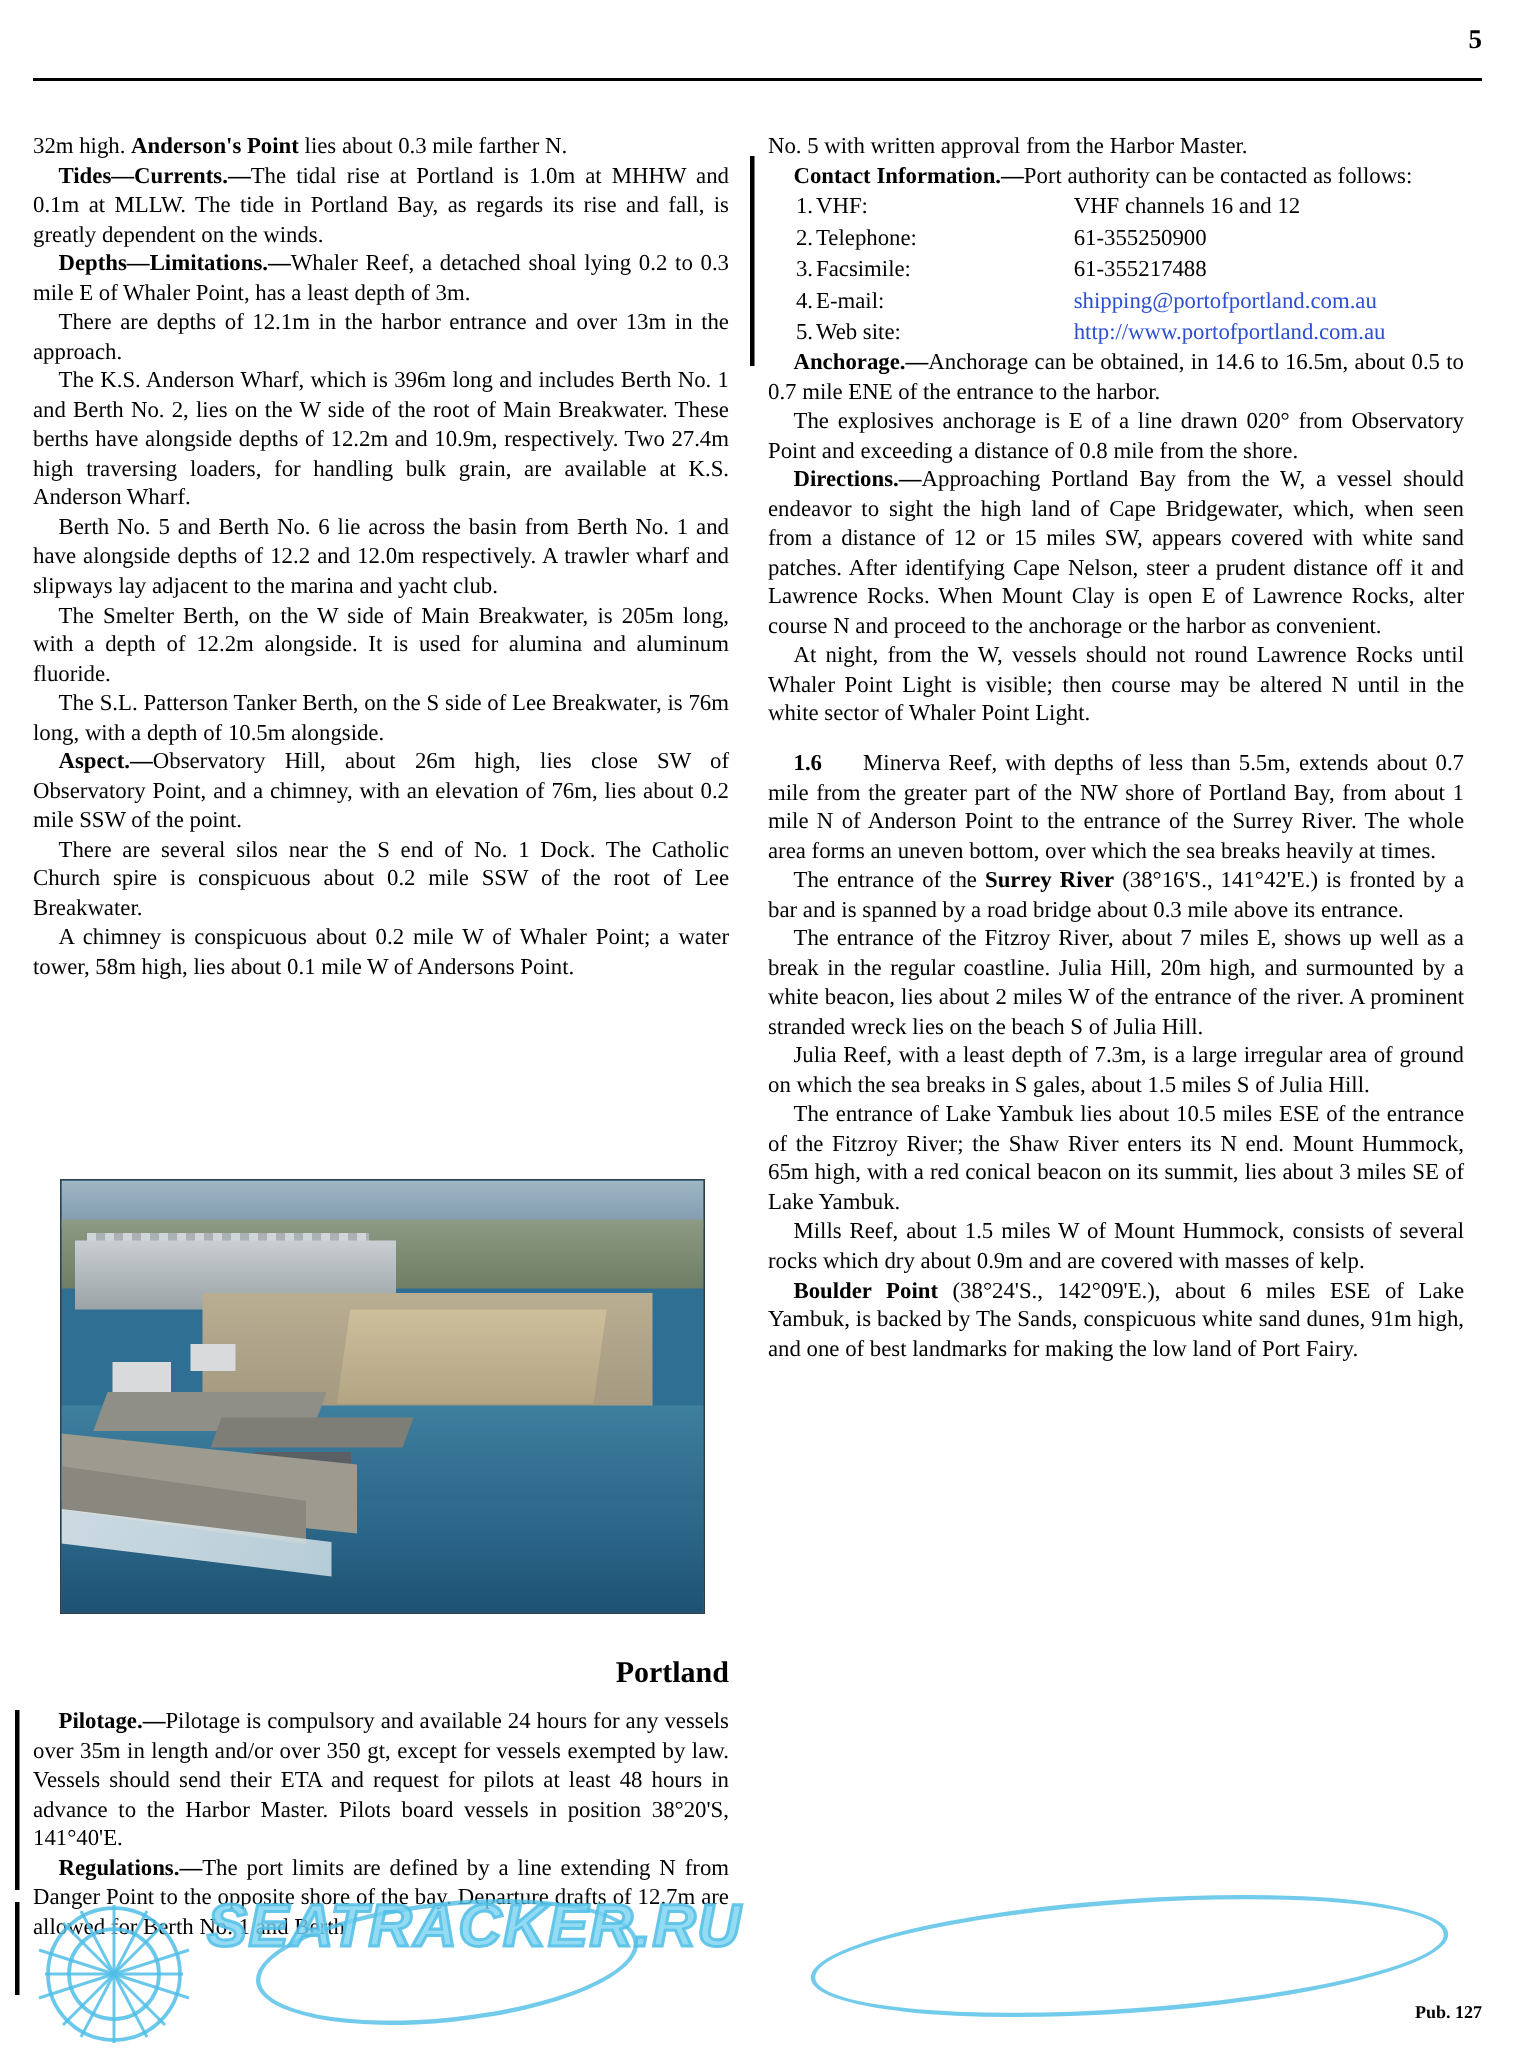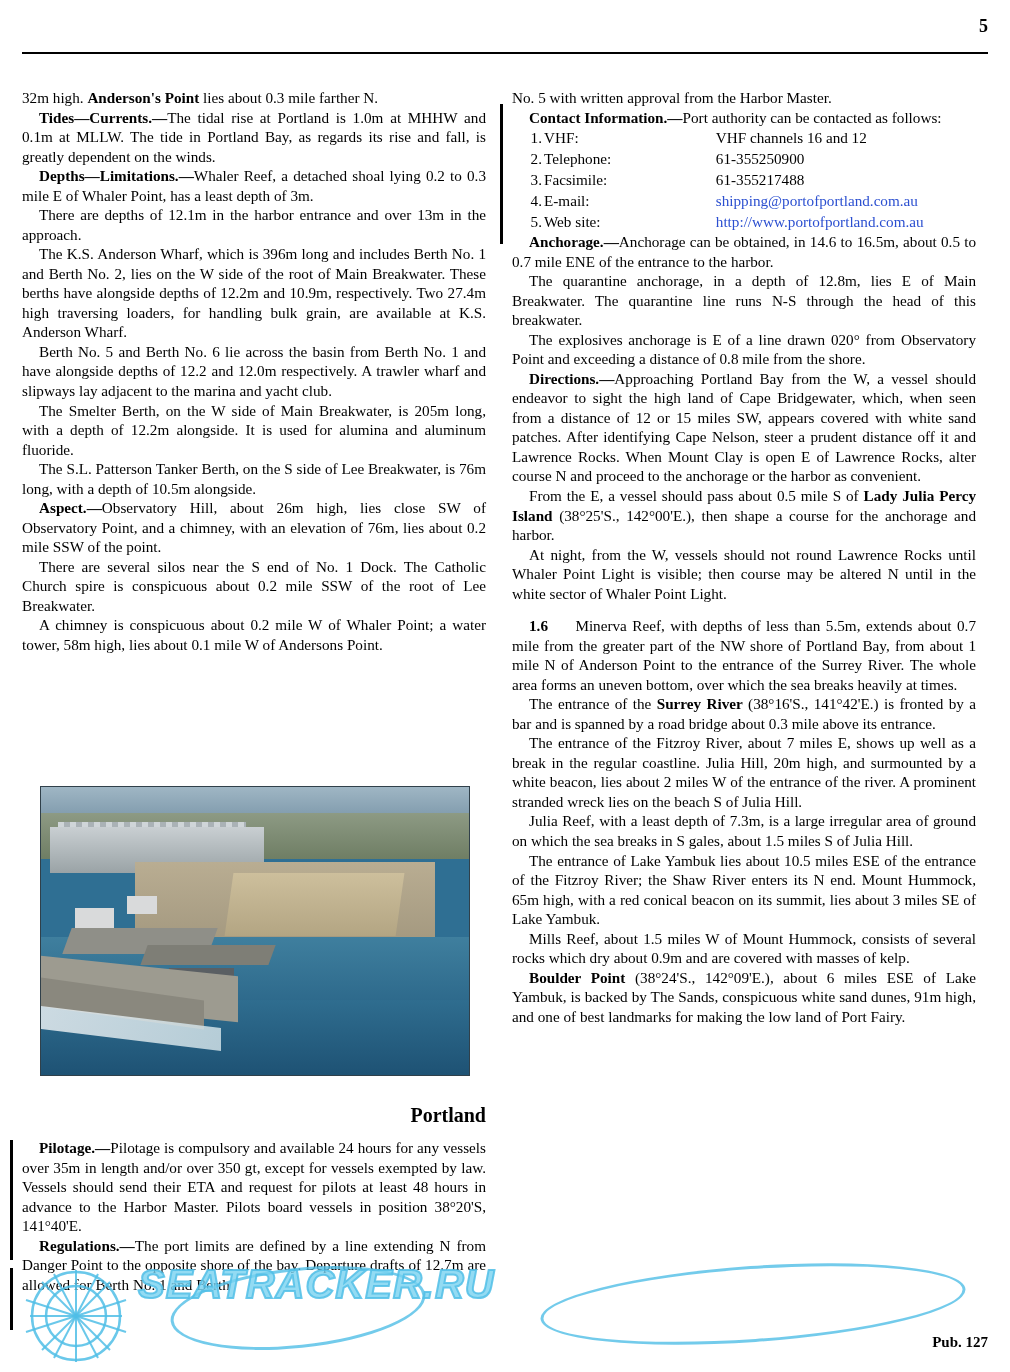--- a/index.html
+++ b/index.html
@@ -155,21 +155,21 @@
   .changebar {
     position: absolute;
     width: 3px;
     background: #000;
   }
   
   .footer {
     position: absolute;
     right: 22px;
     top: 1334px;
-    font-size: 15px;
+    font-size: 12px;
     font-weight: bold;
   }
   
   .watermark {
     position: absolute;
     left: 20px;
     top: 1258px;
     width: 970px;
     height: 110px;
     pointer-events: none;
@@ -301,26 +301,24 @@
       </li>
       <li>
         <span class="num">5.</span>
         <span class="lbl">Web site:</span>
         <span class="val link">http://www.portofportland.com.au</span>
       </li>
     </ol>
 
     <p class="para"><span class="b">Anchorage.—</span><span>Anchorage can be obtained, in 14.6 to 16.5m, about 0.5 to 0.7 mile ENE of the entrance to the harbor.</span></p>
 
-    <p class="para">The quarantine anchorage, in a depth of 12.8m, lies E of Main Breakwater. The quarantine line runs N-S through the head of this breakwater.</p>
     <p class="para">The explosives anchorage is E of a line drawn 020° from Observatory Point and exceeding a distance of 0.8 mile from the shore.</p>
 
     <p class="para"><span class="b">Directions.—</span><span>Approaching Portland Bay from the W, a vessel should endeavor to sight the high land of Cape Bridgewater, which, when seen from a distance of 12 or 15 miles SW, appears covered with white sand patches. After identifying Cape Nelson, steer a prudent distance off it and Lawrence Rocks. When Mount Clay is open E of Lawrence Rocks, alter course N and proceed to the anchorage or the harbor as convenient.</span></p>
 
-    <p class="para"><span>From the E, a vessel should pass about 0.5 mile S of </span><span class="b">Lady Julia Percy Island</span><span> (38°25'S., 142°00'E.), then shape a course for the anchorage and harbor.</span></p>
 
     <p class="para">At night, from the W, vessels should not round Lawrence Rocks until Whaler Point Light is visible; then course may be altered N until in the white sector of Whaler Point Light.</p>
 
     <p class="para" style="margin-top:13px;"><span class="b">1.6</span>&nbsp;&nbsp;&nbsp;&nbsp;&nbsp;<span>Minerva Reef, with depths of less than 5.5m, extends about 0.7 mile from the greater part of the NW shore of Portland Bay, from about 1 mile N of Anderson Point to the entrance of the Surrey River. The whole area forms an uneven bottom, over which the sea breaks heavily at times.</span></p>
 
     <p class="para"><span>The entrance of the </span><span class="b">Surrey River</span><span> (38°16'S., 141°42'E.) is fronted by a bar and is spanned by a road bridge about 0.3 mile above its entrance.</span></p>
 
     <p class="para">The entrance of the Fitzroy River, about 7 miles E, shows up well as a break in the regular coastline. Julia Hill, 20m high, and surmounted by a white beacon, lies about 2 miles W of the entrance of the river. A prominent stranded wreck lies on the beach S of Julia Hill.</p>
     <p class="para">Julia Reef, with a least depth of 7.3m, is a large irregular area of ground on which the sea breaks in S gales, about 1.5 miles S of Julia Hill.</p>
     <p class="para">The entrance of Lake Yambuk lies about 10.5 miles ESE of the entrance of the Fitzroy River; the Shaw River enters its N end. Mount Hummock, 65m high, with a red conical beacon on its summit, lies about 3 miles SE of Lake Yambuk.</p>

